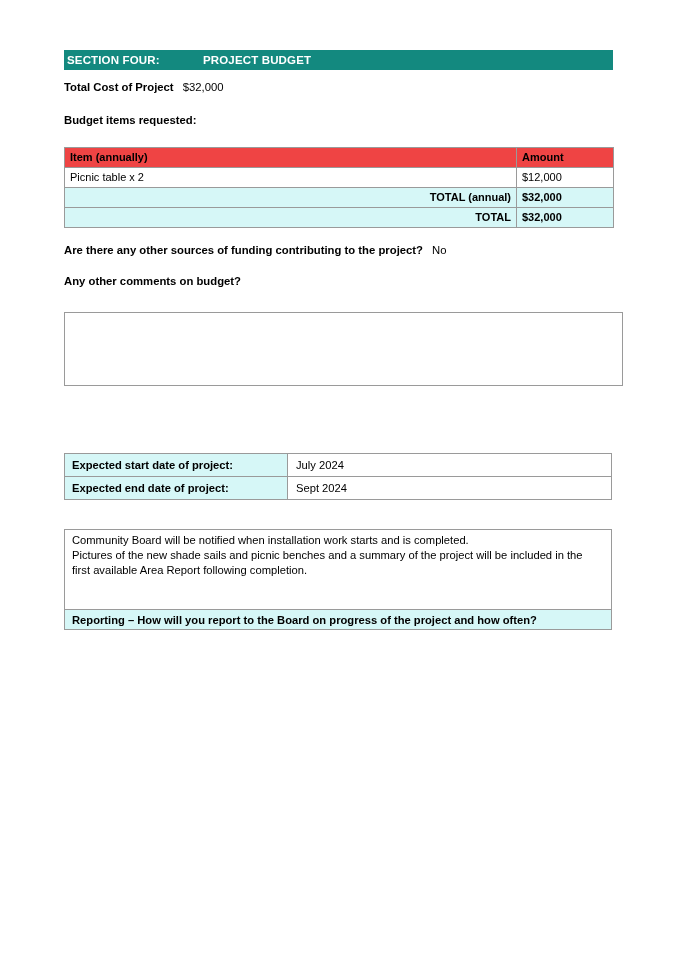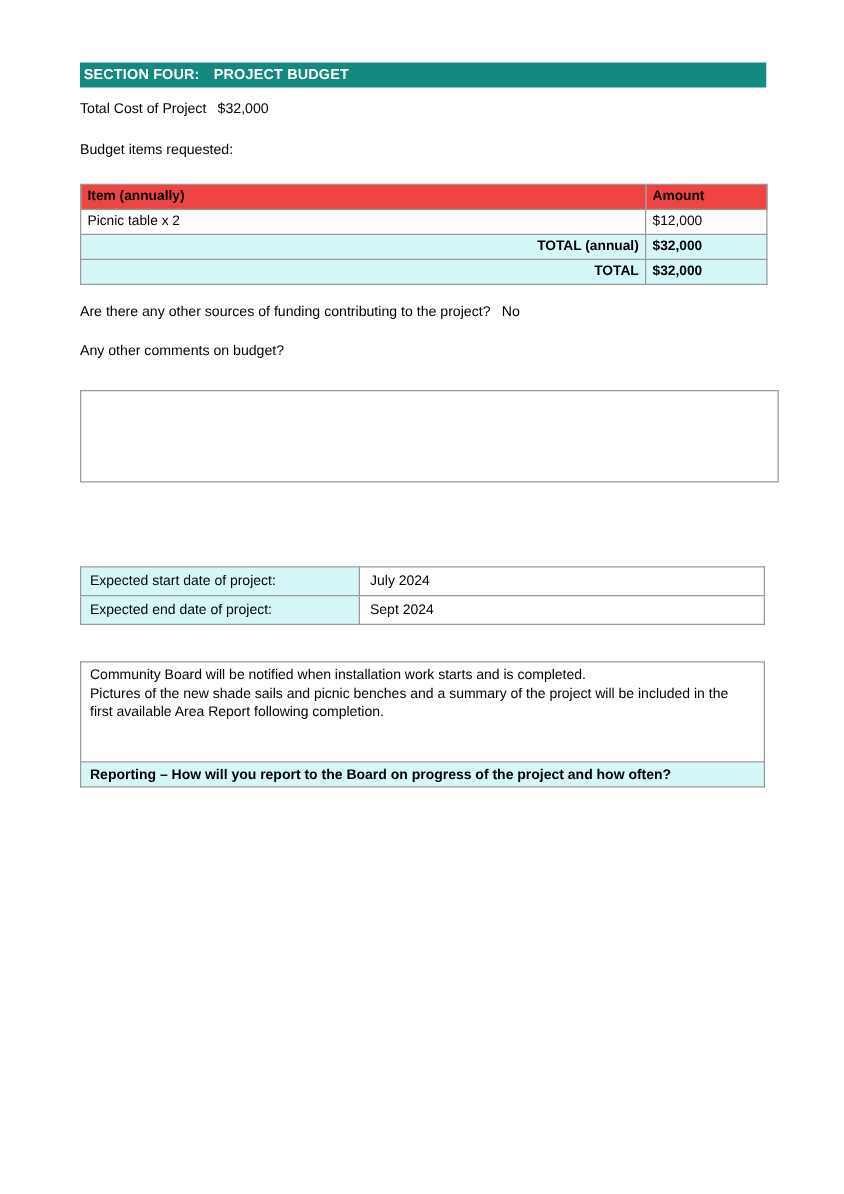--- a/index.html
+++ b/index.html
@@ -50,21 +50,21 @@
     display: inline-block;
   }
 
   
   .line {
     position: absolute;
     font-size: 11.3px;
     white-space: nowrap;
   }
   .line .bold {
-    font-weight: normal;
+    font-weight: bold;
   }
   .line .val {
     font-weight: normal;
     padding-left: 9px;
   }
 
   
   .budget-table {
     position: absolute;
     left: 64px;
@@ -127,21 +127,21 @@
   .dates-table td {
     border: 1px solid #9a9a9a;
     height: 18px;
     padding: 2px 5px 2px 7px;
     vertical-align: middle;
     line-height: 1.15;
   }
   .dates-table .lbl {
     width: 210px;
     background: #D6F7F7;
-    font-weight: normal;
+    font-weight: bold;
   }
   .dates-table .valcell {
     background: #ffffff;
     padding-left: 8px;
   }
 
   
   .report-table {
     position: absolute;
     left: 64px;
@@ -170,21 +170,21 @@
   }
   .report-table td.rbody p {
     margin: 0;
   }
 </style>
 </head>
 <body>
 
 <div class="page">
 
-  <div class="section-bar" style="top:50px;">
+  <div class="section-bar" style="top:50px;gap:32px;">
     <span class="sec-label">SECTION FOUR:</span>
     <span class="sec-title">PROJECT BUDGET</span>
   </div>
 
   <div class="line" style="left:64px; top:81px;">
     <span class="bold">Total Cost of Project</span><span class="val">$32,000</span>
   </div>
 
   <div class="line" style="left:64px; top:114px;">
     <span class="bold">Budget items requested:</span>

